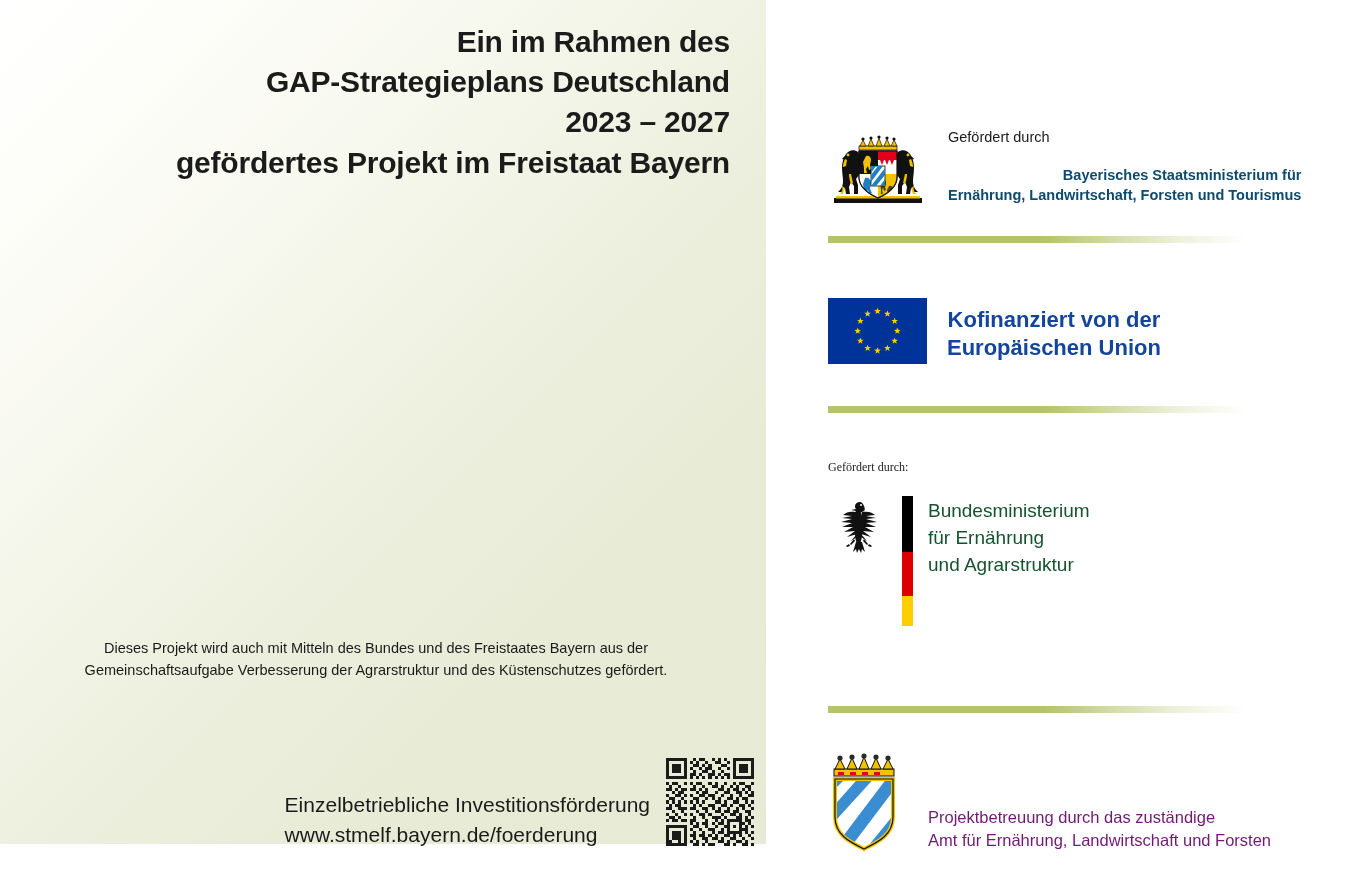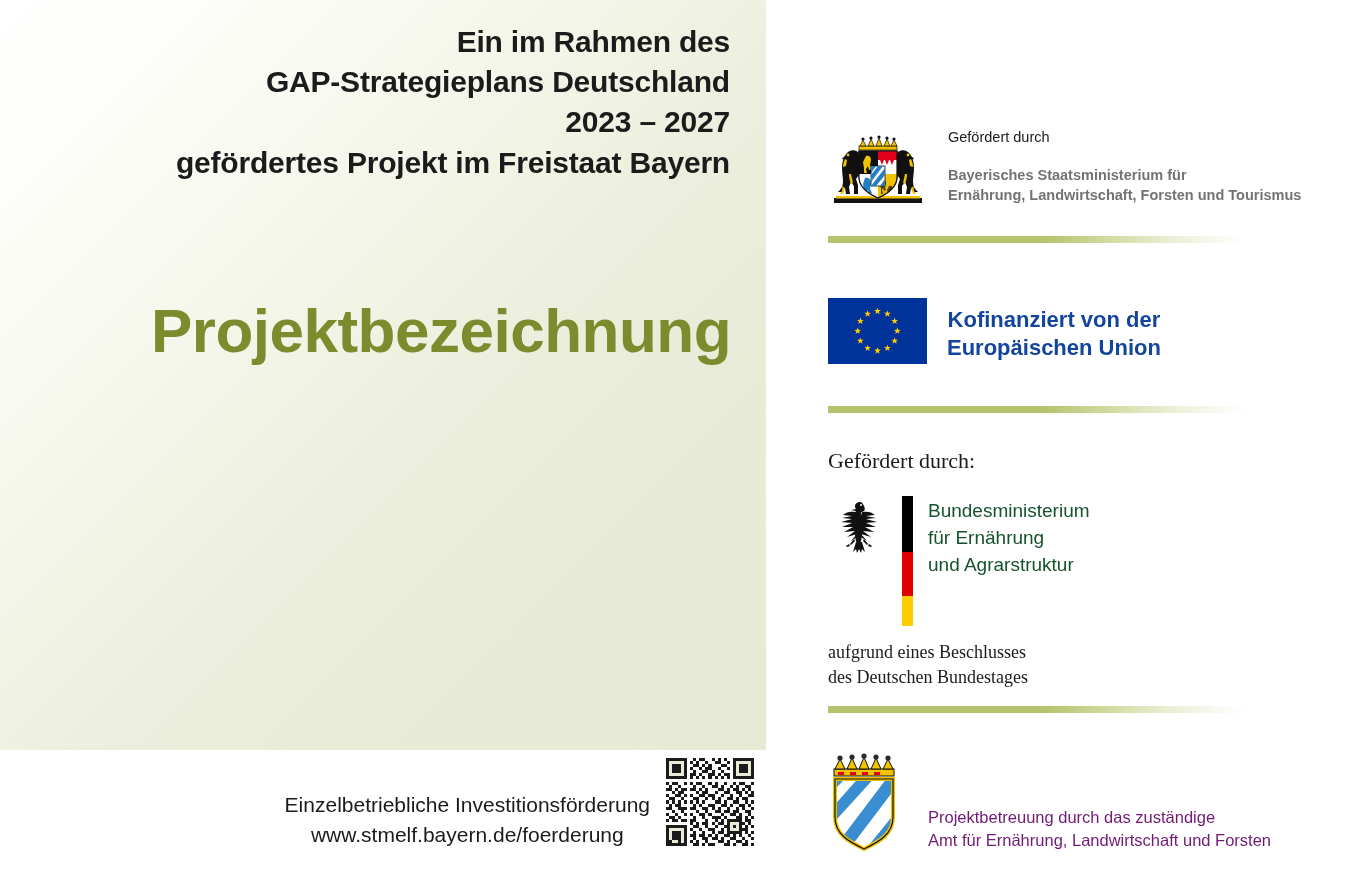--- a/index.html
+++ b/index.html
@@ -13,21 +13,21 @@
     font-family: "Liberation Sans", sans-serif;
     overflow: hidden;
     position: relative;
   }
 
   
   #left-panel {
     position: absolute;
     left: 0; top: 0;
     width: 766px;
-    height: 750px;
+    height: 844px;
     background:
       linear-gradient(135deg,
         #ffffff 0%,
         #fdfdf9 14%,
         #f6f7ec 34%,
         #ecefdd 56%,
         #e8ebd6 74%,
         #e7ead4 100%);
   }
 
@@ -74,21 +74,21 @@
     position: absolute;
     left: 180px;
     top: 790px;
     width: 560px;
     height: 90px;
   }
   #bl-text {
     position: absolute;
     right: 90px;
     top: 0;
-    text-align: center;
+    text-align: left;
     font-size: 21px;
     line-height: 1.42;
     color: #1b1b1b;
     margin-left: 36px;
   }
   #bl-text .bl-line { display: block; white-space: nowrap; }
 
   #qr-code {
     position: absolute;
     right: -14px;
@@ -137,22 +137,23 @@
   }
   #bm-funded-label {
     font-size: 14.5px;
     color: #1b1b1b;
     line-height: 1.3;
     margin-bottom: 18px;
   }
   #bm-name {
     font-size: 14.5px;
     font-weight: 700;
-    color: #737373;
+    color: #0c4a6e;
     line-height: 1.42;
+    text-align: right;
   }
   #bm-name .bmn-line { display: block; white-space: nowrap; }
 
   
   #block-eu {
     position: absolute;
     left: 62px;
     top: 298px;
     width: 460px;
   }
@@ -175,23 +176,23 @@
 
   
   #block-bmel {
     position: absolute;
     left: 62px;
     top: 448px;
     width: 460px;
   }
   #bmel-funded-label {
     position: absolute;
-    left: 0; top: 0;
+    left: 0; top: 12px;
     font-family: "Liberation Serif", serif;
-    font-size: 22px;
+    font-size: 12px;
     color: #1b1b1b;
   }
   #bundesadler {
     position: absolute;
     left: 2px; top: 48px;
     width: 58px; height: 62px;
   }
   #bmel-flagbar {
     position: absolute;
     left: 74px; top: 48px;
@@ -247,22 +248,25 @@
 
 <div id="left-panel">
 
   <div id="headline">
     <span class="hl-line">Ein im Rahmen des</span>
     <span class="hl-line">GAP-Strategieplans Deutschland</span>
     <span class="hl-line">2023 – 2027</span>
     <span class="hl-line">gefördertes Projekt im Freistaat Bayern</span>
   </div>
 
-  <div id="project-title">Projektbezeichnung</div>
-
+
+  <div id="footnote">
+    <span class="fn-line">Dieses Projekt wird auch mit Mitteln des Bundes und des Freistaates Bayern aus der</span>
+    <span class="fn-line">Gemeinschaftsaufgabe Verbesserung der Agrarstruktur und des Küstenschutzes gefördert.</span>
+  </div>
 
   <div id="bottom-left-block">
     <div id="bl-text">
       <span class="bl-line">Einzelbetriebliche Investitionsförderung</span>
       <span class="bl-line">www.stmelf.bayern.de/foerderung</span>
     </div>
     <svg id="qr-code" viewBox="0 0 29 29" shape-rendering="crispEdges">
       <rect width="29" height="29" fill="none"></rect>
       <g fill="#1b1b1b">
 
@@ -462,24 +466,20 @@
       <div class="fb-red"></div>
       <div class="fb-gold"></div>
     </div>
     <div id="bmel-name">
       <span class="bmel-line">Bundesministerium</span>
       <span class="bmel-line">für Ernährung</span>
       <span class="bmel-line">und Agrarstruktur</span>
     </div>
   </div>
 
-  <div id="bundestag-note">
-    <span class="bt-line">aufgrund eines Beschlusses</span>
-    <span class="bt-line">des Deutschen Bundestages</span>
-  </div>
 
   <div class="divider" id="divider-3"></div>
 
   <div id="block-aelf">
     <svg id="bayern-shield" viewBox="0 0 72 100">
 
       <g>
         <rect x="6" y="17" width="60" height="7" fill="#f2c200" stroke="#111" stroke-width="1"></rect>
         <path d="M7 17l5-10 5 10z" fill="#f2c200" stroke="#111" stroke-width="1"></path>
         <path d="M19 17l5-11 5 11z" fill="#f2c200" stroke="#111" stroke-width="1"></path>

